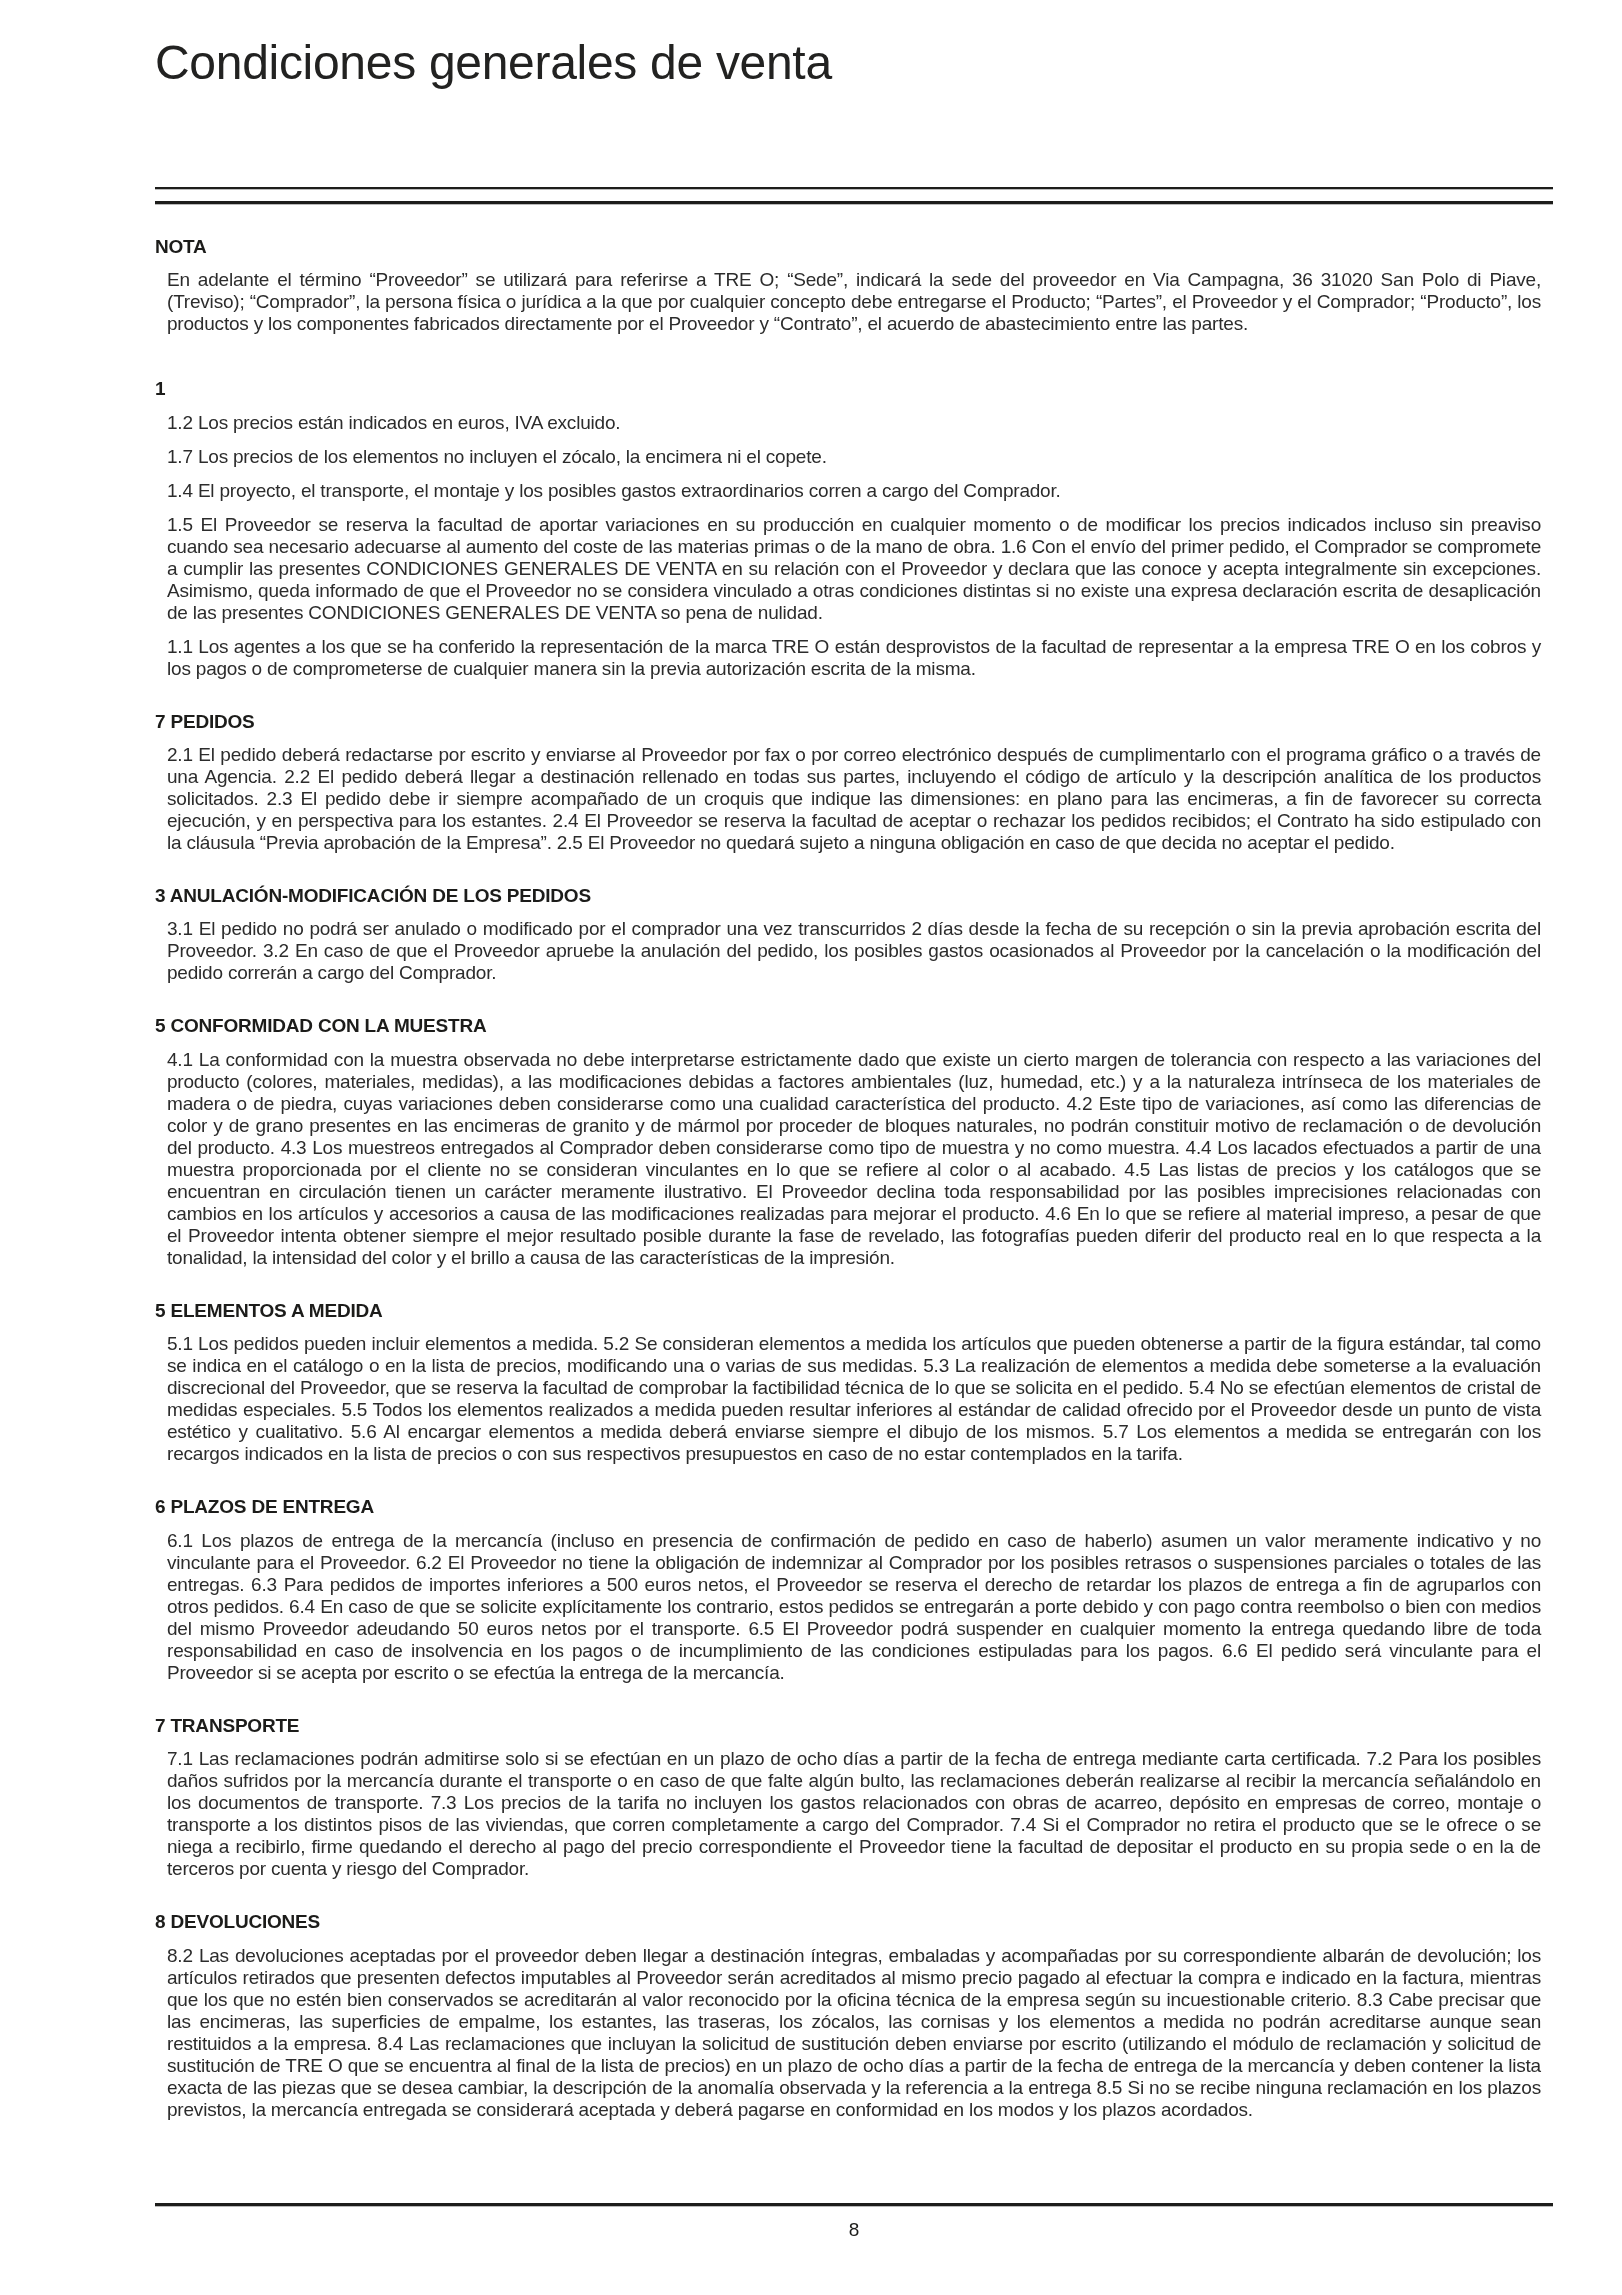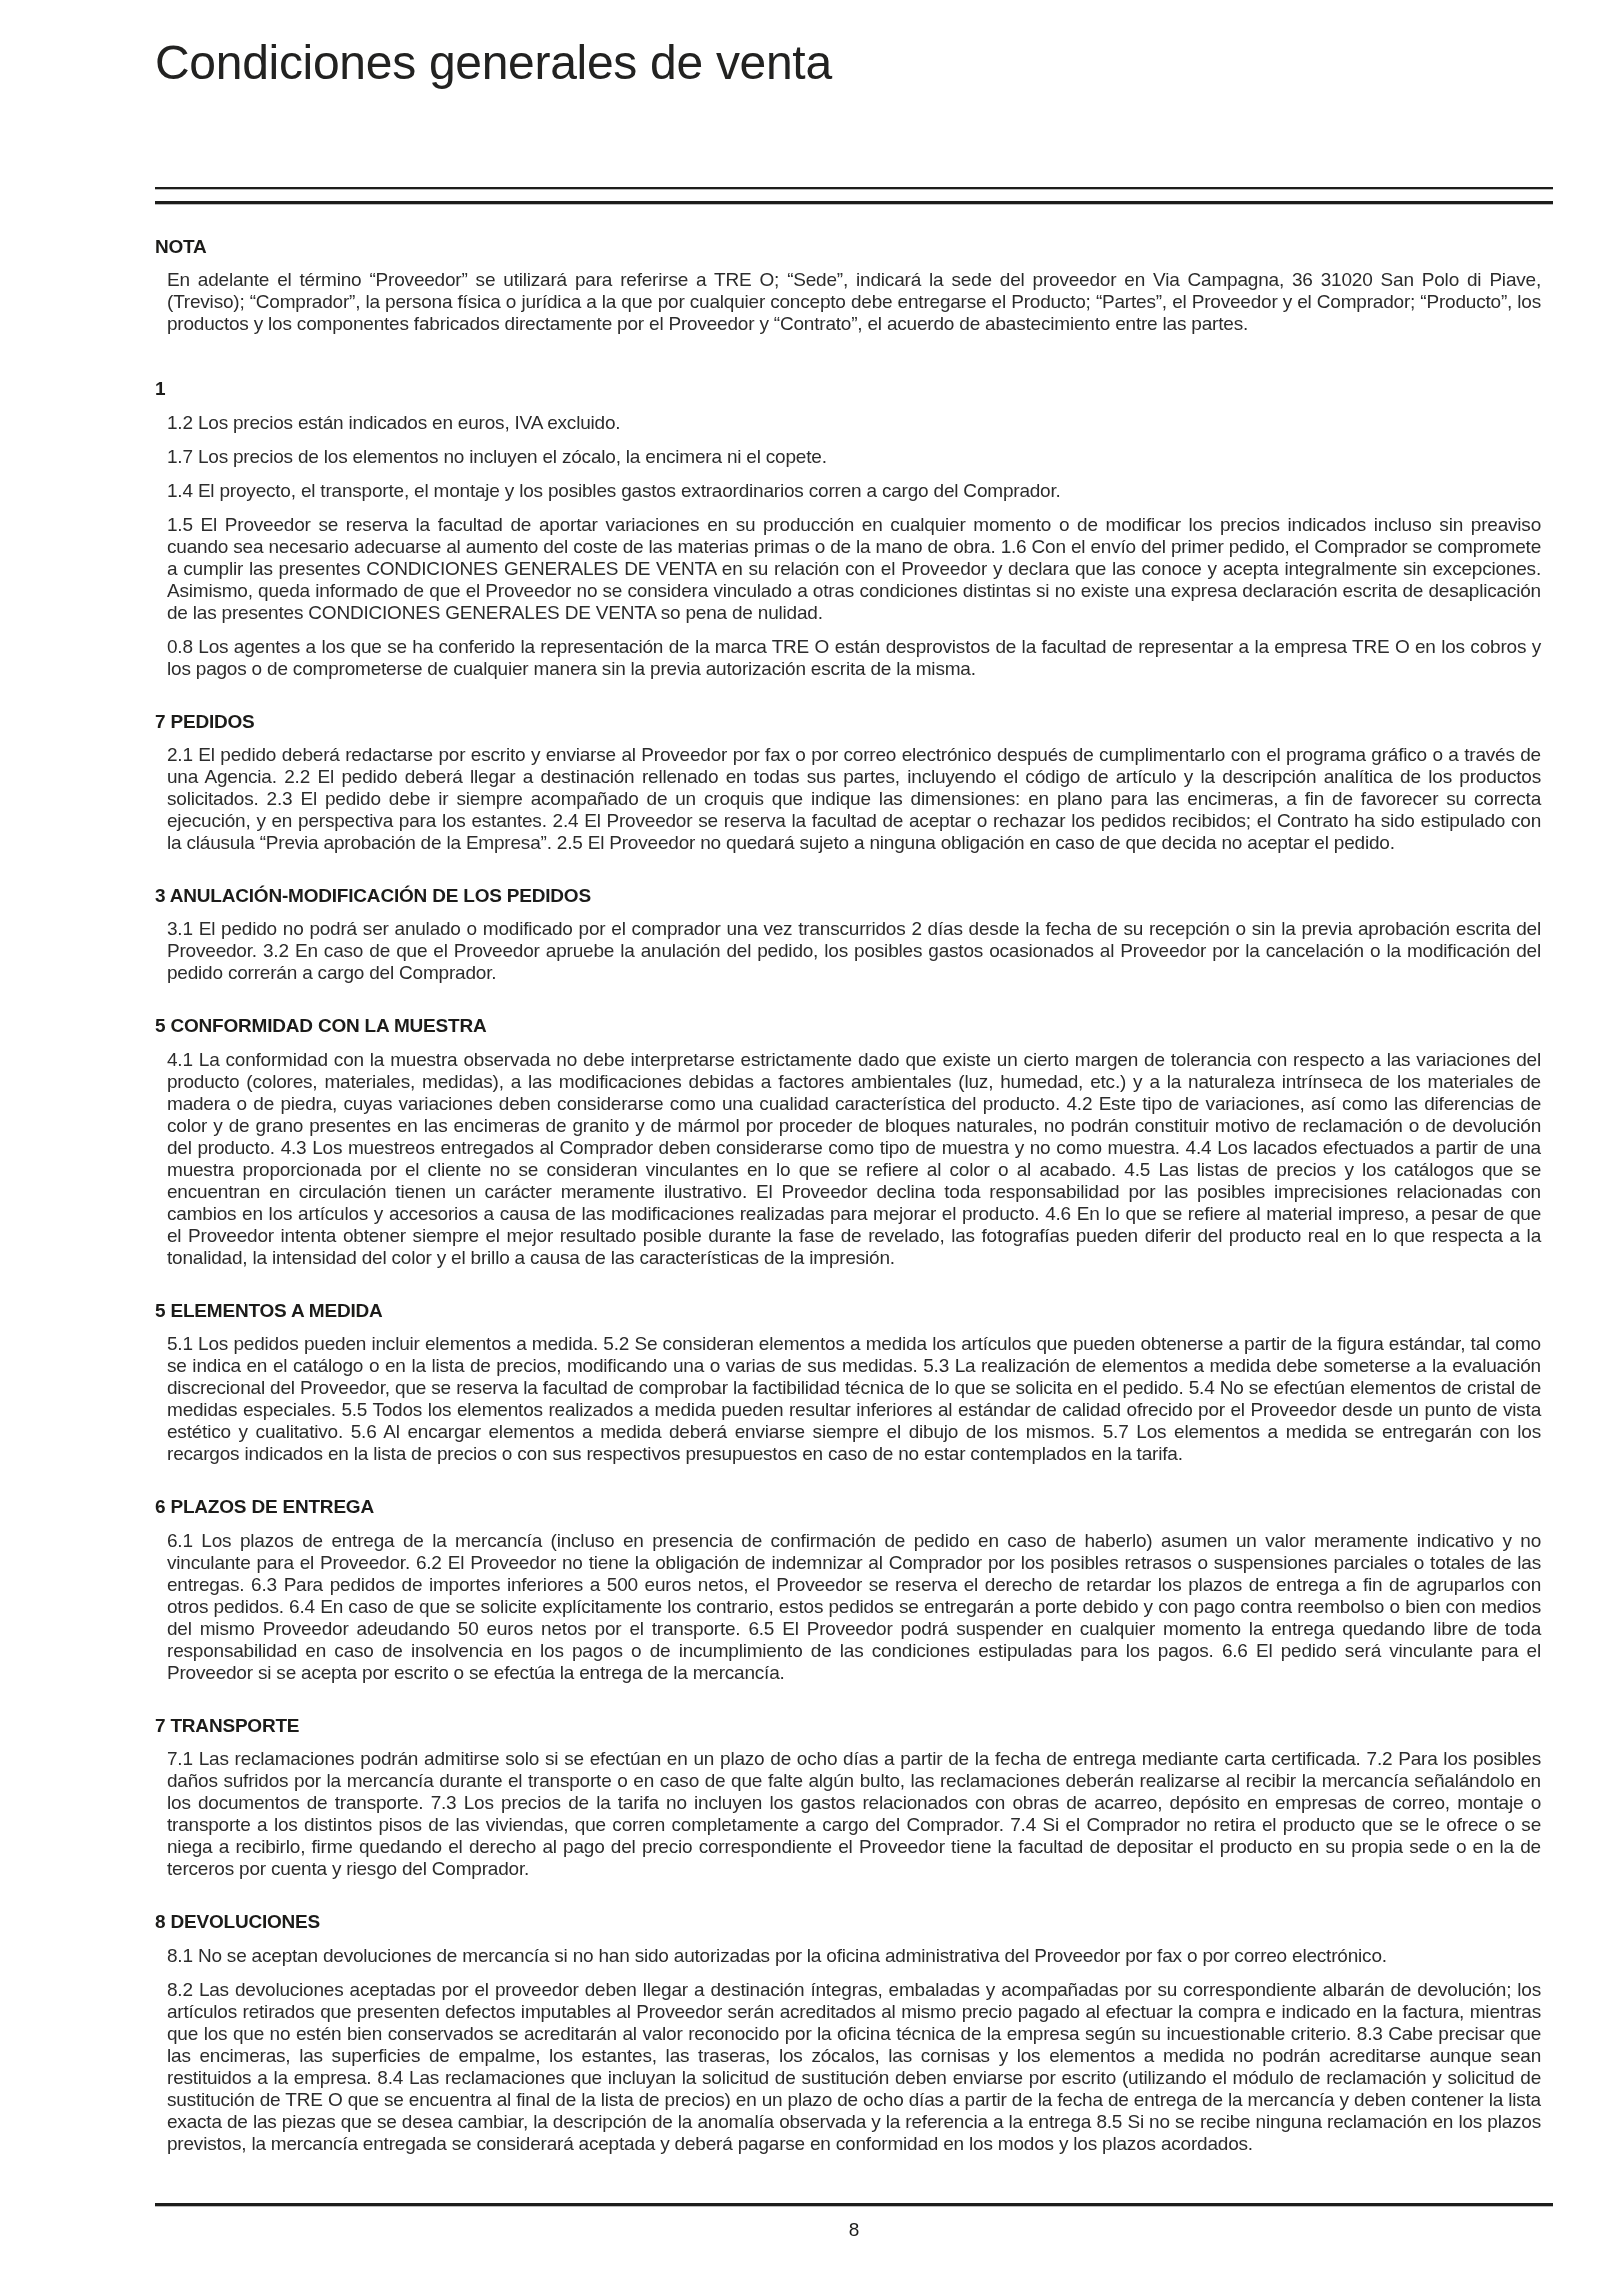--- a/index.html
+++ b/index.html
@@ -72,21 +72,21 @@
     <p class="body">En adelante el término “Proveedor” se utilizará para referirse a TRE O; “Sede”, indicará la sede del proveedor en Via Campagna, 36 31020 San Polo di Piave, (Treviso); “Comprador”, la persona física o jurídica a la que por cualquier concepto debe entregarse el Producto; “Partes”, el Proveedor y el Comprador; “Producto”, los productos y los componentes fabricados directamente por el Proveedor y “Contrato”, el acuerdo de abastecimiento entre las partes.</p>
   </section>
 
   <div id="sections">
       <section>
         <h2>1</h2>
         <p class="body">1.2 Los precios están indicados en euros, IVA excluido.</p>
         <p class="body">1.7 Los precios de los elementos no incluyen el zócalo, la encimera ni el copete.</p>
         <p class="body">1.4 El proyecto, el transporte, el montaje y los posibles gastos extraordinarios corren a cargo del Comprador.</p>
         <p class="body">1.5 El Proveedor se reserva la facultad de aportar variaciones en su producción en cualquier momento o de modificar los precios indicados incluso sin preaviso cuando sea necesario adecuarse al aumento del coste de las materias primas o de la mano de obra. 1.6 Con el envío del primer pedido, el Comprador se compromete a cumplir las presentes CONDICIONES GENERALES DE VENTA en su relación con el Proveedor y declara que las conoce y acepta integralmente sin excepciones. Asimismo, queda informado de que el Proveedor no se considera vinculado a otras condiciones distintas si no existe una expresa declaración escrita de desaplicación de las presentes CONDICIONES GENERALES DE VENTA so pena de nulidad.</p>
-        <p class="body">0.8 Los agentes a los que se ha conferido la representación de la marca TRE O están desprovistos de la facultad de representar a la empresa TRE O en los cobros y los pagos o de comprometerse de cualquier manera sin la previa autorización escrita de la misma.</p>
+        <p class="body">1.1 Los agentes a los que se ha conferido la representación de la marca TRE O están desprovistos de la facultad de representar a la empresa TRE O en los cobros y los pagos o de comprometerse de cualquier manera sin la previa autorización escrita de la misma.</p>
       </section>
       <section>
         <h2>7 PEDIDOS</h2>
         <p class="body">2.1 El pedido deberá redactarse por escrito y enviarse al Proveedor por fax o por correo electrónico después de cumplimentarlo con el programa gráfico o a través de una Agencia. 2.2 El pedido deberá llegar a destinación rellenado en todas sus partes, incluyendo el código de artículo y la descripción analítica de los productos solicitados. 2.3 El pedido debe ir siempre acompañado de un croquis que indique las dimensiones: en plano para las encimeras, a fin de favorecer su correcta ejecución, y en perspectiva para los estantes. 2.4 El Proveedor se reserva la facultad de aceptar o rechazar los pedidos recibidos; el Contrato ha sido estipulado con la cláusula “Previa aprobación de la Empresa”. 2.5 El Proveedor no quedará sujeto a ninguna obligación en caso de que decida no aceptar el pedido.</p>
       </section>
       <section>
         <h2>3 ANULACIÓN-MODIFICACIÓN DE LOS PEDIDOS</h2>
         <p class="body">3.1 El pedido no podrá ser anulado o modificado por el comprador una vez transcurridos 2 días desde la fecha de su recepción o sin la previa aprobación escrita del Proveedor. 3.2 En caso de que el Proveedor apruebe la anulación del pedido, los posibles gastos ocasionados al Proveedor por la cancelación o la modificación del pedido correrán a cargo del Comprador.</p>
       </section>
       <section>
@@ -100,21 +100,20 @@
       <section>
         <h2>6 PLAZOS DE ENTREGA</h2>
         <p class="body">6.1 Los plazos de entrega de la mercancía (incluso en presencia de confirmación de pedido en caso de haberlo) asumen un valor meramente indicativo y no vinculante para el Proveedor. 6.2 El Proveedor no tiene la obligación de indemnizar al Comprador por los posibles retrasos o suspensiones parciales o totales de las entregas. 6.3 Para pedidos de importes inferiores a 500 euros netos, el Proveedor se reserva el derecho de retardar los plazos de entrega a fin de agruparlos con otros pedidos. 6.4 En caso de que se solicite explícitamente los contrario, estos pedidos se entregarán a porte debido y con pago contra reembolso o bien con medios del mismo Proveedor adeudando 50 euros netos por el transporte. 6.5 El Proveedor podrá suspender en cualquier momento la entrega quedando libre de toda responsabilidad en caso de insolvencia en los pagos o de incumplimiento de las condiciones estipuladas para los pagos. 6.6 El pedido será vinculante para el Proveedor si se acepta por escrito o se efectúa la entrega de la mercancía.</p>
       </section>
       <section>
         <h2>7 TRANSPORTE</h2>
         <p class="body">7.1 Las reclamaciones podrán admitirse solo si se efectúan en un plazo de ocho días a partir de la fecha de entrega mediante carta certificada. 7.2 Para los posibles daños sufridos por la mercancía durante el transporte o en caso de que falte algún bulto, las reclamaciones deberán realizarse al recibir la mercancía señalándolo en los documentos de transporte. 7.3 Los precios de la tarifa no incluyen los gastos relacionados con obras de acarreo, depósito en empresas de correo, montaje o transporte a los distintos pisos de las viviendas, que corren completamente a cargo del Comprador. 7.4 Si el Comprador no retira el producto que se le ofrece o se niega a recibirlo, firme quedando el derecho al pago del precio correspondiente el Proveedor tiene la facultad de depositar el producto en su propia sede o en la de terceros por cuenta y riesgo del Comprador.</p>
       </section>
       <section>
         <h2>8 DEVOLUCIONES</h2>
-        <p class="body">8.1 No se aceptan devoluciones de mercancía si no han sido autorizadas por la oficina administrativa del Proveedor por fax o por correo electrónico.</p>
         <p class="body">8.2 Las devoluciones aceptadas por el proveedor deben llegar a destinación íntegras, embaladas y acompañadas por su correspondiente albarán de devolución; los artículos retirados que presenten defectos imputables al Proveedor serán acreditados al mismo precio pagado al efectuar la compra e indicado en la factura, mientras que los que no estén bien conservados se acreditarán al valor reconocido por la oficina técnica de la empresa según su incuestionable criterio. 8.3 Cabe precisar que las encimeras, las superficies de empalme, los estantes, las traseras, los zócalos, las cornisas y los elementos a medida no podrán acreditarse aunque sean restituidos a la empresa. 8.4 Las reclamaciones que incluyan la solicitud de sustitución deben enviarse por escrito (utilizando el módulo de reclamación y solicitud de sustitución de TRE O que se encuentra al final de la lista de precios) en un plazo de ocho días a partir de la fecha de entrega de la mercancía y deben contener la lista exacta de las piezas que se desea cambiar, la descripción de la anomalía observada y la referencia a la entrega 8.5 Si no se recibe ninguna reclamación en los plazos previstos, la mercancía entregada se considerará aceptada y deberá pagarse en conformidad en los modos y los plazos acordados.</p>
       </section>
     </div>
 
   <div class="footer">
     <div class="rule"></div>
     <div class="pagenum">8</div>
   </div>
 
 </div>

